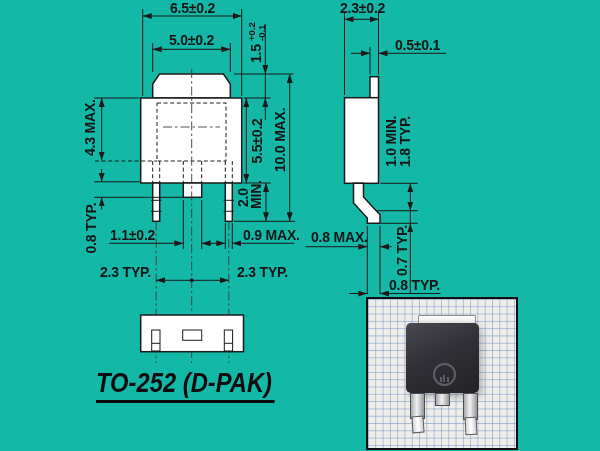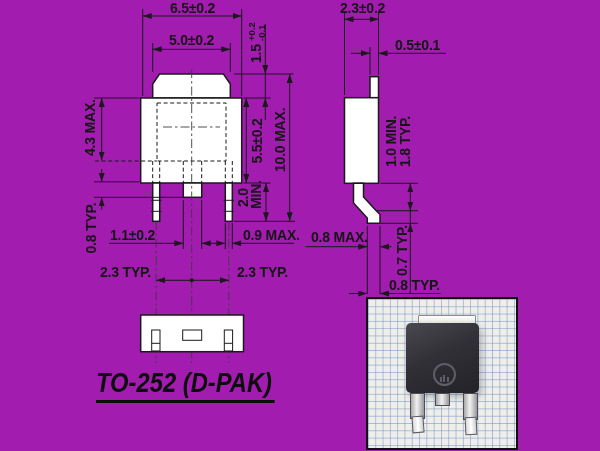--- a/index.html
+++ b/index.html
@@ -1,16 +1,16 @@
 <!DOCTYPE html>
 <html><head>
 <meta charset="utf-8">
 <style>
   html,body{margin:0;padding:0;background:#ffffff;}
-  #stage{position:relative;width:600px;height:451px;background:#a21caf;overflow:hidden;
+  #stage{position:relative;width:600px;height:451px;background:#14b8a6;overflow:hidden;
          font-family:"Liberation Sans",sans-serif;}
   svg{position:absolute;left:0;top:0;}
   .outline{fill:#ffffff;stroke:#1a1a1a;stroke-width:1.5;}
   .thin{stroke:#1a1a1a;stroke-width:1;fill:none;}
   .dim{stroke:#1a1a1a;stroke-width:1;fill:none;}
   .dash{stroke:#1a1a1a;stroke-width:1;fill:none;stroke-dasharray:4 2.6;}
   .cline{stroke:#3c3c3c;stroke-width:0.9;fill:none;stroke-dasharray:9 3 2.5 3;}
   .dim-text{font:700 14px "Liberation Sans",sans-serif;fill:#161616;letter-spacing:-0.2px;}
   .dim-text-sm{font:700 9.5px "Liberation Sans",sans-serif;fill:#161616;}
   #pkg-title{position:absolute;left:96px;top:371px;font:italic 700 27px "Liberation Sans",sans-serif;

